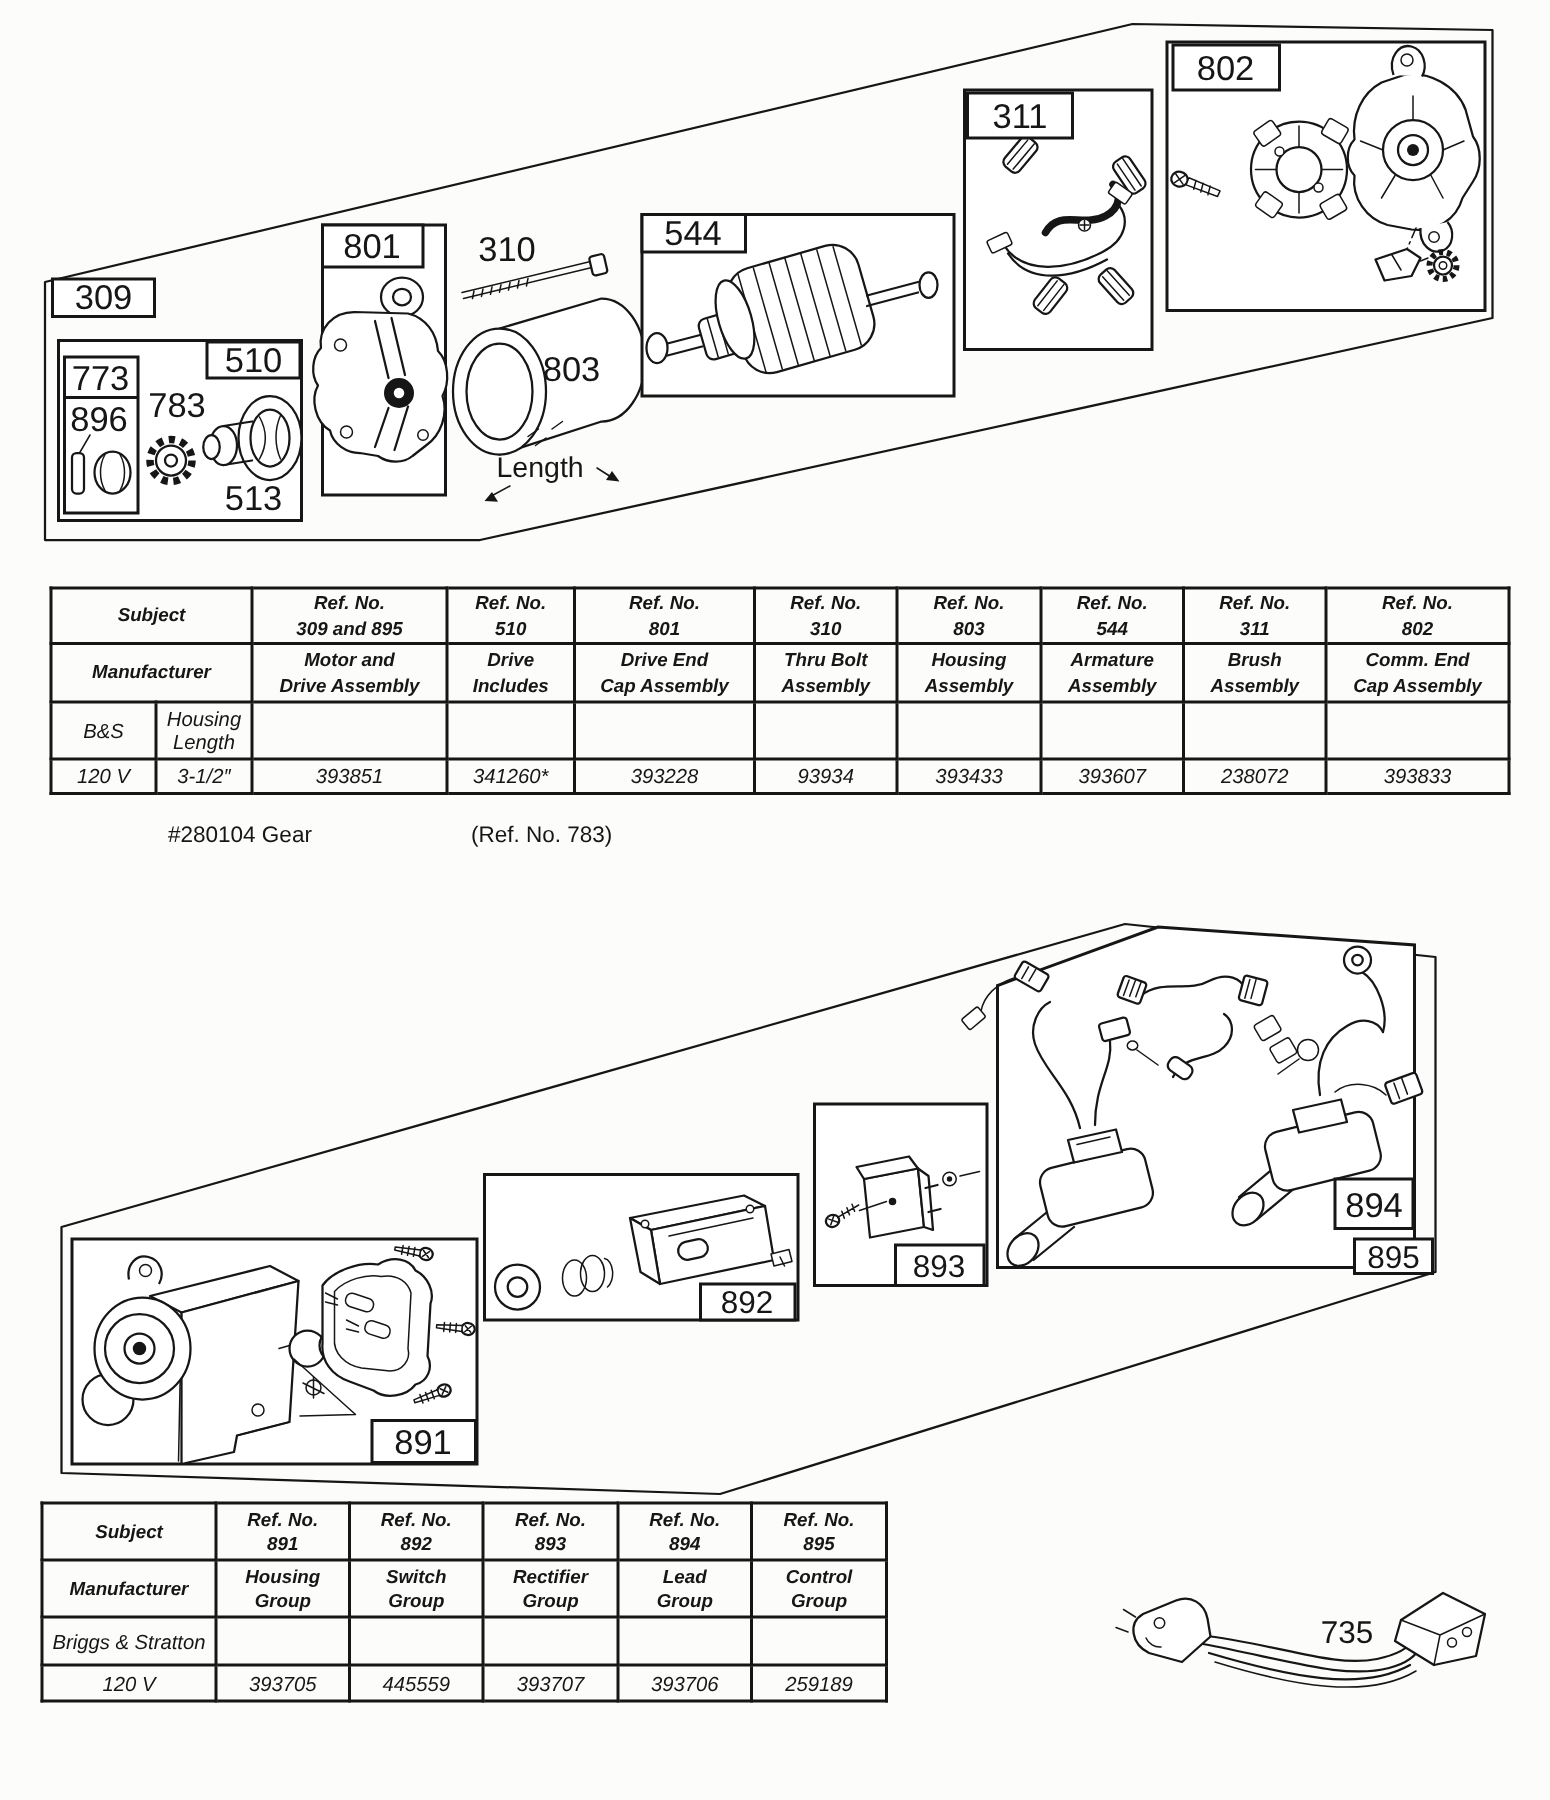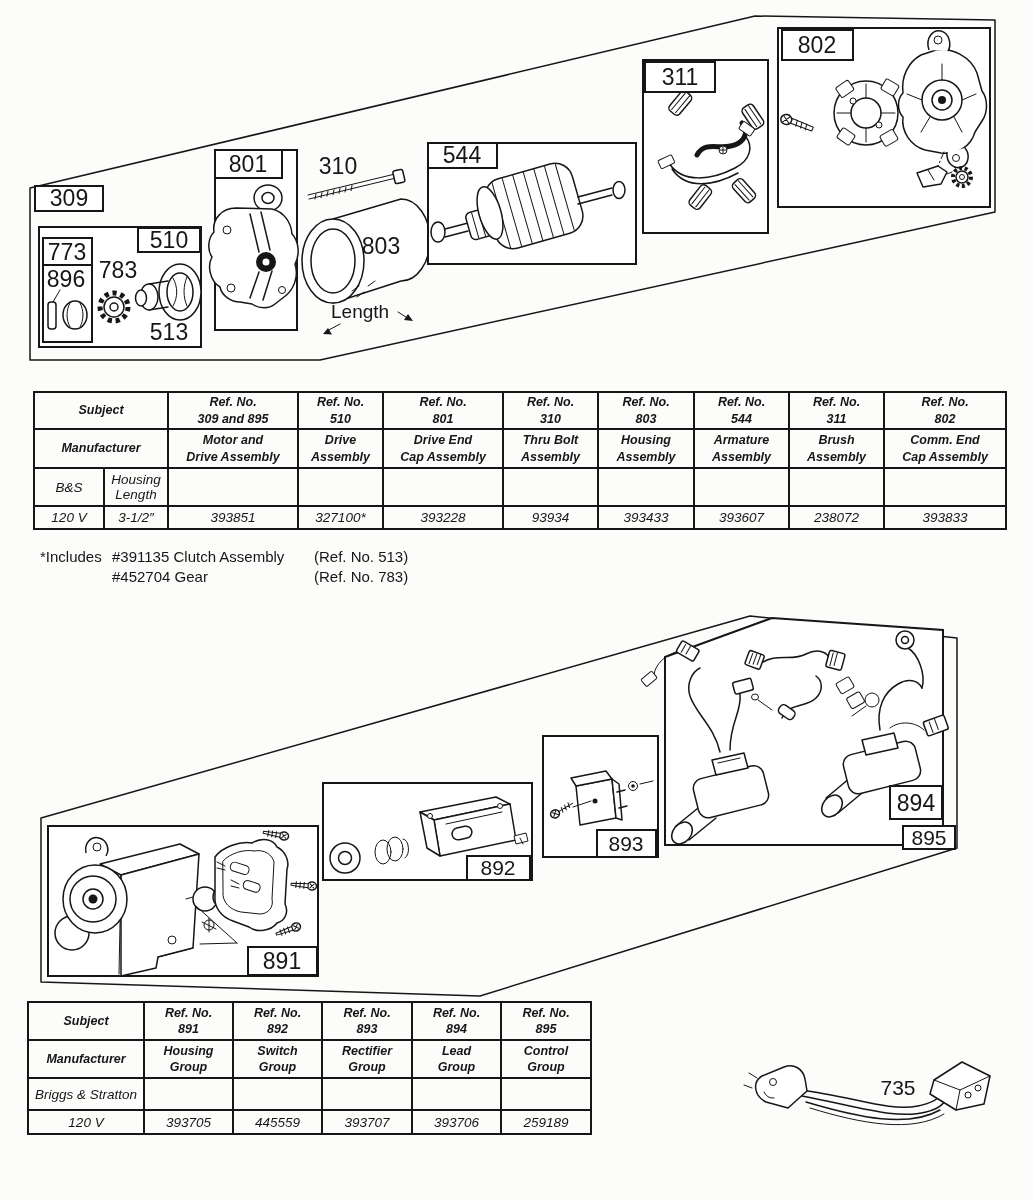--- a/index.html
+++ b/index.html
@@ -423,21 +423,21 @@
     <td class="hdr pre">Ref. No.
 311</td>
     <td class="hdr pre">Ref. No.
 802</td>
   </tr>
   <tr>
     <td colspan="2" class="hdr">Manufacturer</td>
     <td class="hdr pre">Motor and
 Drive Assembly</td>
     <td class="hdr pre">Drive
-Assembly</td>
+Includes</td>
     <td class="hdr pre">Drive End
 Cap Assembly</td>
     <td class="hdr pre">Thru Bolt
 Assembly</td>
     <td class="hdr pre">Housing
 Assembly</td>
     <td class="hdr pre">Armature
 Assembly</td>
     <td class="hdr pre">Brush
 Assembly</td>
@@ -454,40 +454,35 @@
           <td></td>
     <td></td>
           <td></td>
     <td></td>
           <td></td>
   </tr>
   <tr>
     <td class="val">120 V</td>
     <td class="val">3-1/2″</td>
     <td class="val">393851</td>
-    <td class="val">327100*</td>
+    <td class="val">341260*</td>
     <td class="val">393228</td>
     <td class="val">93934</td>
     <td class="val">393433</td>
     <td class="val">393607</td>
     <td class="val">238072</td>
     <td class="val">393833</td>
   </tr>
 </tbody>
     </table>
 
 <div class="fnotes">
   <div class="fn-line">
-    <span>*Includes</span>
-    <span><span>#391135</span> <span>Clutch Assembly</span></span>
-    <span>(Ref. No. 513)</span>
-  </div>
-  <div class="fn-line">
     <span></span>
-    <span><span>#452704</span> <span>Gear</span></span>
+    <span><span>#280104</span> <span>Gear</span></span>
     <span>(Ref. No. 783)</span>
   </div>
 </div>
 
 <table class="ptable" id="t2">
   <colgroup>
     <col style="width:116px">
         <col style="width:89px">
         <col style="width:89px">
         <col style="width:90px">

